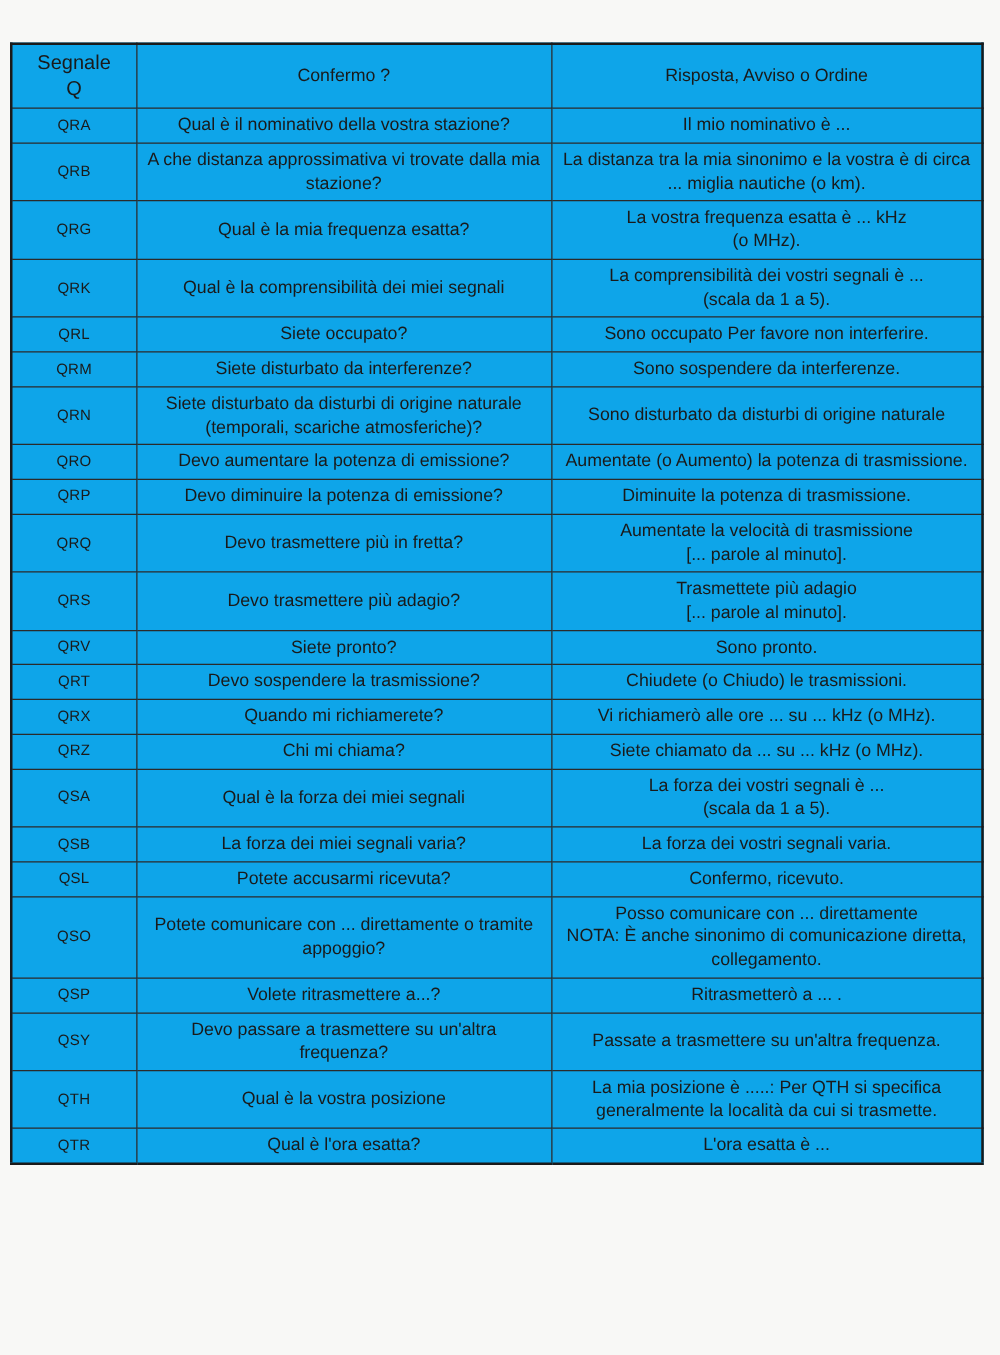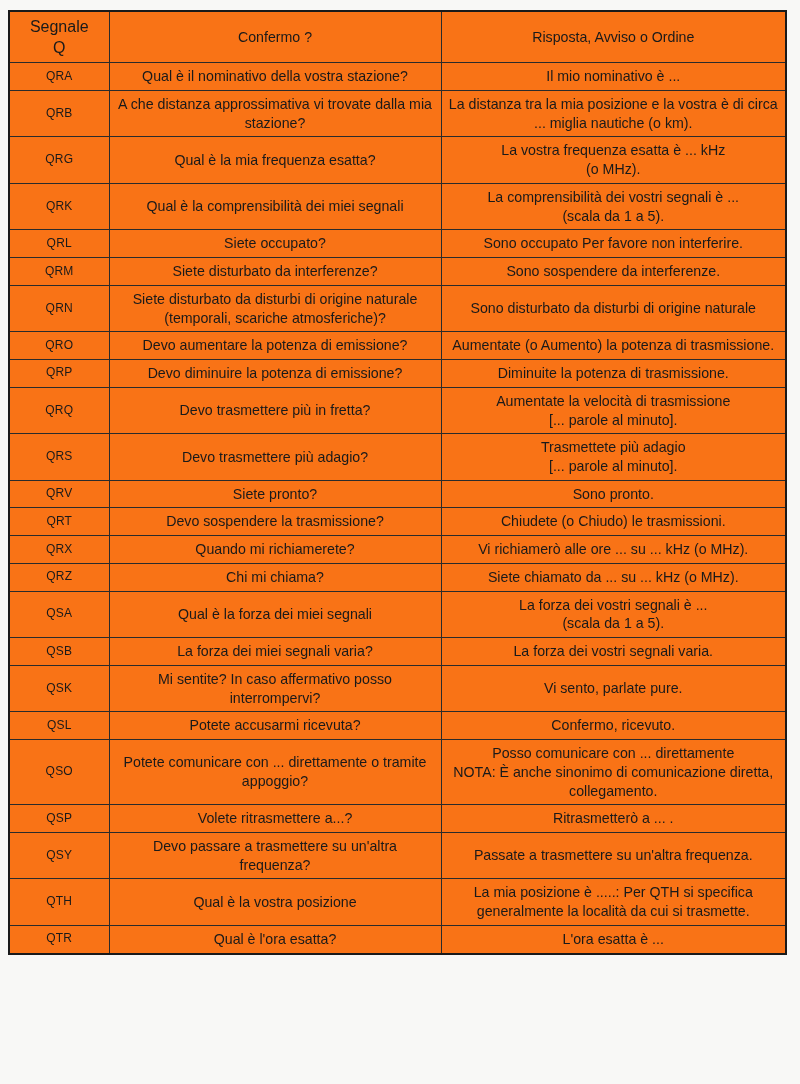--- a/index.html
+++ b/index.html
@@ -43,21 +43,22 @@
     position: absolute;
     left: 8px;
     top: 10px;
     width: 777px;
   }
 
   table.qtable {
     border-collapse: collapse;
     table-layout: fixed;
     width: 777px;
-    background: #f97316;
+    background: #0ea5e9;
+    margin-top: 24px;
   }
 
   table.qtable col.c-signal { width: 100px; }
   table.qtable col.c-question { width: 332px; }
   table.qtable col.c-answer { width: 345px; }
 
   table.qtable th,
   table.qtable td {
     border: 1px solid #2b2b2b;
     vertical-align: middle;
@@ -131,21 +132,21 @@
       </thead>
       <tbody id="qtbody">
           <tr>
             <td class="sig">QRA</td>
             <td class="q">Qual è il nominativo della vostra stazione?</td>
             <td class="a">Il mio nominativo è ...</td>
           </tr>
           <tr>
             <td class="sig">QRB</td>
             <td class="q">A che distanza approssimativa vi trovate dalla mia stazione?</td>
-            <td class="a">La distanza tra la mia posizione e la vostra è di circa ... miglia nautiche (o km).</td>
+            <td class="a">La distanza tra la mia sinonimo e la vostra è di circa ... miglia nautiche (o km).</td>
           </tr>
           <tr>
             <td class="sig">QRG</td>
             <td class="q">Qual è la mia frequenza esatta?</td>
             <td class="a">La vostra frequenza esatta è ... kHz<br>(o MHz).</td>
           </tr>
           <tr>
             <td class="sig">QRK</td>
             <td class="q">Qual è la comprensibilità dei miei segnali</td>
             <td class="a">La comprensibilità dei vostri segnali è ...<br>(scala da 1 a 5).</td>
@@ -209,25 +210,20 @@
             <td class="sig">QSA</td>
             <td class="q">Qual è la forza dei miei segnali</td>
             <td class="a">La forza dei vostri segnali è ...<br>(scala da 1 a 5).</td>
           </tr>
           <tr>
             <td class="sig">QSB</td>
             <td class="q">La forza dei miei segnali varia?</td>
             <td class="a">La forza dei vostri segnali varia.</td>
           </tr>
           <tr>
-            <td class="sig">QSK</td>
-            <td class="q">Mi sentite? In caso affermativo posso interrompervi?</td>
-            <td class="a">Vi sento, parlate pure.</td>
-          </tr>
-          <tr>
             <td class="sig">QSL</td>
             <td class="q">Potete accusarmi ricevuta?</td>
             <td class="a">Confermo, ricevuto.</td>
           </tr>
           <tr>
             <td class="sig">QSO</td>
             <td class="q">Potete comunicare con ... direttamente o tramite appoggio?</td>
             <td class="a">Posso comunicare con ... direttamente<br>NOTA: È anche sinonimo di comunicazione diretta, collegamento.</td>
           </tr>
           <tr>

